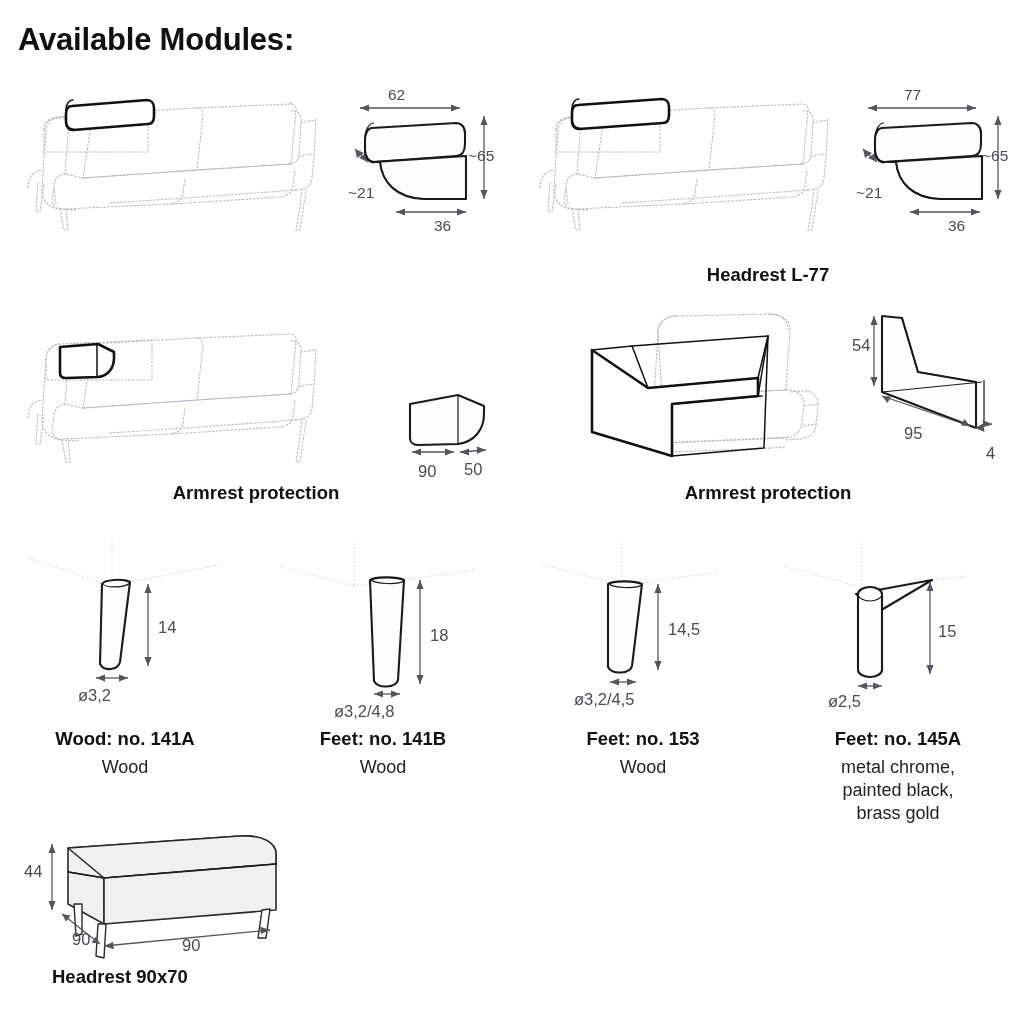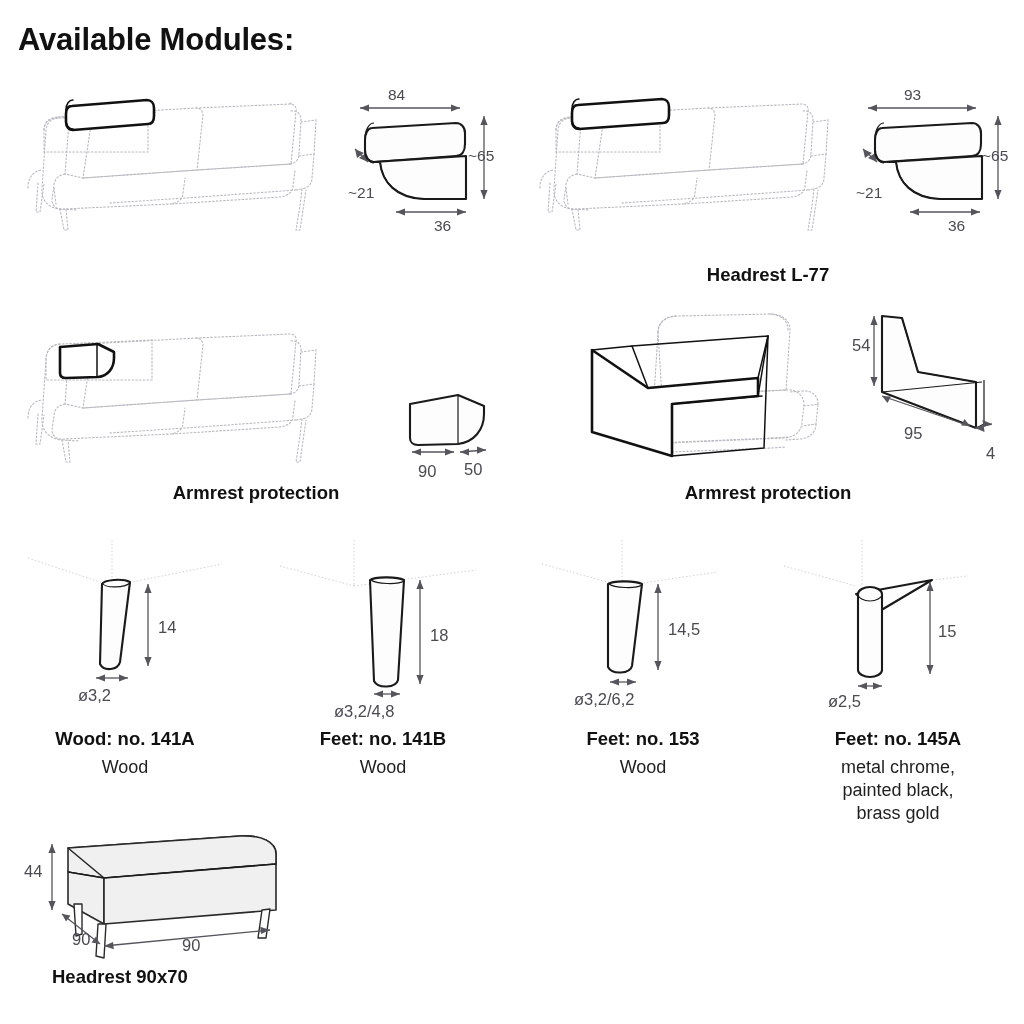--- a/index.html
+++ b/index.html
@@ -111,21 +111,21 @@
         </g>
       <polygon class="dimarrow" points="17,63 19,72 26,67"></polygon>
       <polygon class="dimarrow" points="30,76 28,67 21,72"></polygon>
 
       <path class="part" d="M34 42 C30 42 27 47 27 54 L27 64 C27 71 31 76 36 76 L118 70 C124 70 127 65 127 58 L127 47 C127 41 123 37 118 37 Z"></path>
       <path class="part-thin" d="M36 37 C31 37 27 44 27 53 L27 64 C27 72 31 77 36 77"></path>
       <path class="part" d="M42 76 C44 96 58 112 86 113 L128 113 L128 70 L36 76 Z"></path>
       <path class="part-thin" d="M42 76 C44 96 58 112 86 113"></path>
     </svg>
 
-    <div class="dimtext" style="left:388px; top:8px;">84</div>
+    <div class="dimtext" style="left:388px; top:8px;">62</div>
     <div class="dimtext" style="left:468px; top:69px;">~65</div>
     <div class="dimtext" style="left:434px; top:139px;">36</div>
     <div class="dimtext" style="left:348px; top:106px;">~21</div>
 
   </div>
 
   <div class="cell" style="left:512px; top:78px; width:512px; height:205px;">
     <svg width="512" height="160" viewBox="0 0 512 160">
       <g class="ghost">
         <path d="M46 52 C46 44 52 40 60 40 L150 40 L150 74 L46 74 Z" transform="translate(-2,0)"></path>
@@ -175,21 +175,21 @@
           <path d="M13 63 L27 76"></path>
         </g>
       <polygon class="dimarrow" points="13,63 15,72 22,67"></polygon>
       <polygon class="dimarrow" points="27,76 25,67 18,72"></polygon>
       <path class="part" d="M32 42 C28 42 25 47 25 54 L25 64 C25 71 29 76 34 76 L122 70 C128 70 131 65 131 58 L131 47 C131 41 127 37 122 37 Z"></path>
       <path class="part-thin" d="M34 37 C29 37 25 44 25 53 L25 64 C25 72 29 77 34 77"></path>
       <path class="part" d="M46 76 C48 96 62 112 90 113 L132 113 L132 70 L38 76 Z"></path>
       <path class="part-thin" d="M46 76 C48 96 62 112 90 113"></path>
     </svg>
 
-    <div class="dimtext" style="left:392px; top:8px;">93</div>
+    <div class="dimtext" style="left:392px; top:8px;">77</div>
     <div class="dimtext" style="left:470px; top:69px;">~65</div>
     <div class="dimtext" style="left:436px; top:139px;">36</div>
     <div class="dimtext" style="left:344px; top:106px;">~21</div>
 
     <div class="caption" style="top:180px;margin-top:6px;">Headrest L-77</div>
   </div>
 
   <div class="cell" style="left:0px; top:300px; width:512px; height:210px;">
     <svg width="400" height="165" viewBox="0 0 400 165">
       <g class="ghost">
@@ -366,21 +366,21 @@
         </g>
       <polygon class="dimarrow" points="140,44 136.4,53 143.6,53"></polygon>
       <polygon class="dimarrow" points="140,130 136.4,121 143.6,121"></polygon>
       <g class="dimline">
           <path d="M92 142 L118 142"></path>
         </g>
       <polygon class="dimarrow" points="92,142 101,138.4 101,145.6"></polygon>
       <polygon class="dimarrow" points="118,142 109,138.4 109,145.6"></polygon>
     </svg>
     <div class="dimtext big" style="left:150px; top:80px;">14,5</div>
-    <div class="dimtext big" style="left:56px; top:150px;">ø3,2/6,2</div>
+    <div class="dimtext big" style="left:56px; top:150px;">ø3,2/4,5</div>
     <div class="caption" style="top:188px;">Feet: no. 153</div>
     <div class="subcaption" style="top:216px;">Wood</div>
   </div>
 
   <div class="cell" style="left:772px; top:540px; width:252px; height:320px;">
     <svg width="252" height="170" viewBox="0 0 252 170">
       <g class="guide">
         <path d="M12 26 L84 46"></path>
         <path d="M160 40 L196 36"></path>
         <path d="M90 0 L90 46"></path>

